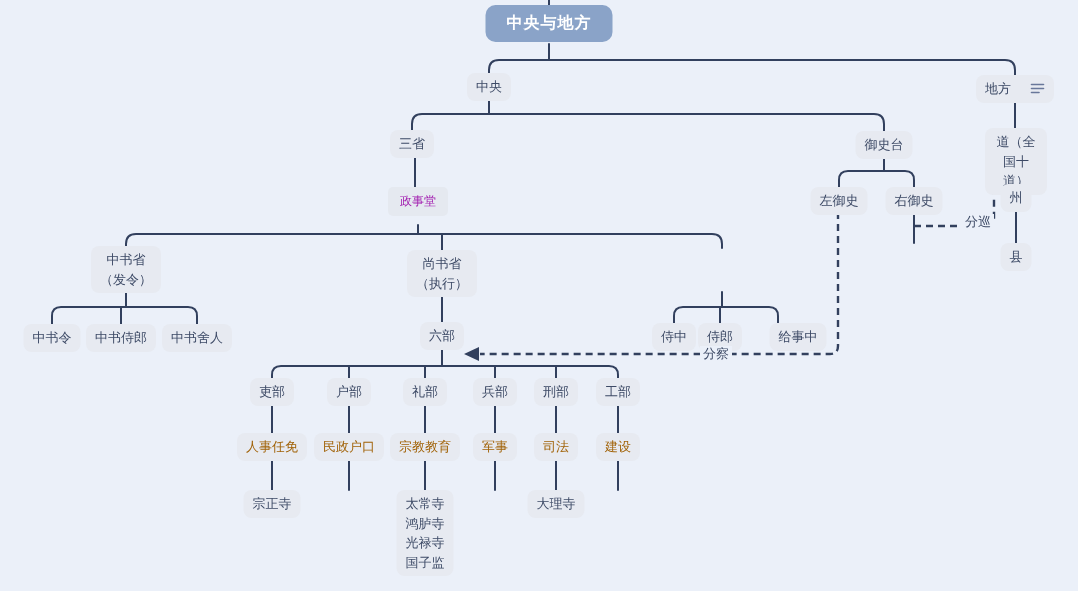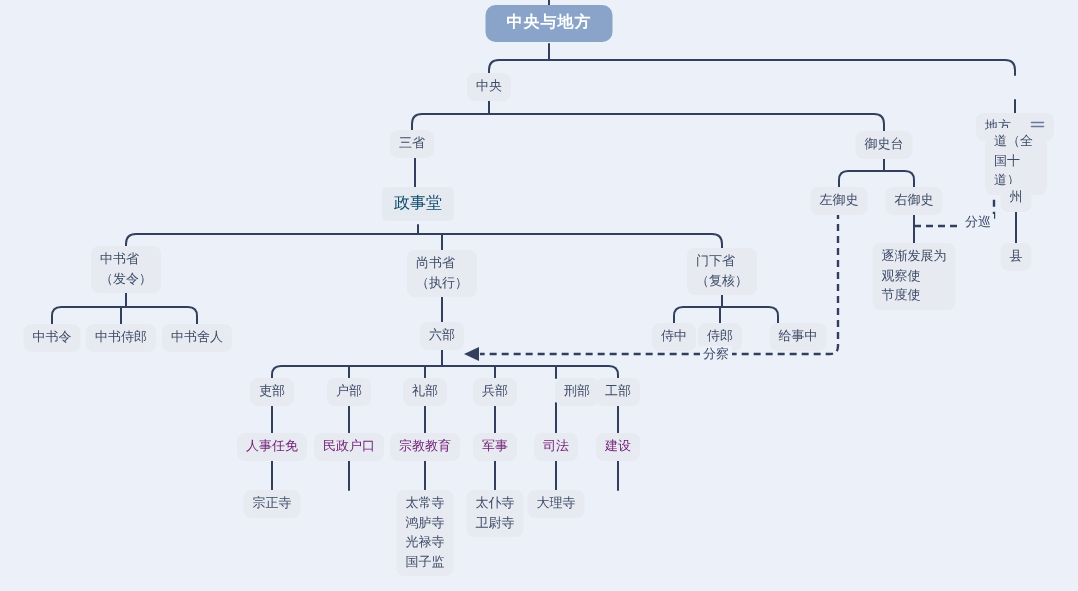--- a/index.html
+++ b/index.html
@@ -23,53 +23,52 @@
   .node {
     position: absolute;
     transform: translateX(-50%);
     background: #e7eaf1;
     color: #3d4a66;
     font-size: 13px;
     line-height: 1.5;
     padding: 4px 9px;
     border-radius: 8px;
     white-space: pre-line;
+    text-align: center;
     z-index: 2;
     box-sizing: border-box;
-    font-family: Liberation Mono, monospace;
   }
 
   .node--root {
     background: #8aa3c8;
     color: #ffffff;
     font-weight: bold;
     font-size: 16px;
     letter-spacing: 1px;
     line-height: 1.3;
     padding: 8px 21px;
     border-radius: 10px;
   }
 
   .node--accent {
     background: #e5e9f0;
-    color: #0c4a6e;
-    font-size: 16px;
+    color: #a21caf;
+    font-size: 12px;
     line-height: 1.25;
     padding: 7px 12px;
     border-radius: 5px;
   }
 
-  .node--pink { color: #701a75; }
+  .node--pink { color: #a16207; }
 
   .node--row {
     display: flex;
     align-items: center;
     gap: 19px;
     white-space: nowrap;
-    margin-top: 38px;
   }
 
   .notes-icon { display: block; }
 
   .edge-label {
     position: absolute;
     transform: translateX(-50%);
     background: #ebf0f9;
     color: #3d4a66;
     font-size: 13px;
@@ -134,54 +133,47 @@
 
   <div class="node node--accent" style="left:418px; top:187px">政事堂</div>
   <div class="node" style="left:839px; top:187px">左御史</div>
   <div class="node" style="left:914px; top:187px">右御史</div>
   <div class="node" style="left:1016px; top:184px">州</div>
 
   <div class="node" style="left:126px; top:246px">中书省
 （发令）</div>
   <div class="node" style="left:442px; top:250px">尚书省
 （执行）</div>
-  <div class="node" style="left:722px; top:248px">门下省
-（复核）</div>
-  <div class="node" style="left:914px; top:243px">逐渐发展为
-观察使
-节度使</div>
   <div class="node" style="left:1016px; top:243px">县</div>
 
   <div class="node" style="left:52px; top:324px">中书令</div>
   <div class="node" style="left:121px; top:324px">中书侍郎</div>
   <div class="node" style="left:197px; top:324px">中书舍人</div>
   <div class="node" style="left:442px; top:322px">六部</div>
   <div class="node" style="left:674px; top:323px">侍中</div>
   <div class="node" style="left:720px; top:323px">侍郎</div>
   <div class="node" style="left:798px; top:323px">给事中</div>
 
   <div class="node" style="left:272px; top:378px">吏部</div>
   <div class="node" style="left:349px; top:378px">户部</div>
   <div class="node" style="left:425px; top:378px">礼部</div>
   <div class="node" style="left:495px; top:378px">兵部</div>
-  <div class="node" style="left:577px; top:378px">刑部</div>
+  <div class="node" style="left:556px; top:378px">刑部</div>
   <div class="node" style="left:618px; top:378px">工部</div>
 
   <div class="node node--pink" style="left:272px; top:433px">人事任免</div>
   <div class="node node--pink" style="left:349px; top:433px">民政户口</div>
   <div class="node node--pink" style="left:425px; top:433px">宗教教育</div>
   <div class="node node--pink" style="left:495px; top:433px">军事</div>
   <div class="node node--pink" style="left:556px; top:433px">司法</div>
   <div class="node node--pink" style="left:618px; top:433px">建设</div>
 
   <div class="node" style="left:272px; top:490px">宗正寺</div>
   <div class="node" style="left:425px; top:490px">太常寺
 鸿胪寺
 光禄寺
 国子监</div>
-  <div class="node" style="left:495px; top:490px">太仆寺
-卫尉寺</div>
   <div class="node" style="left:556px; top:490px">大理寺</div>
 
   <div class="edge-label" style="left:716px; top:346px">分察</div>
   <div class="edge-label" style="left:978px; top:214px">分巡</div>
 
 </div>
 
 </body></html>

